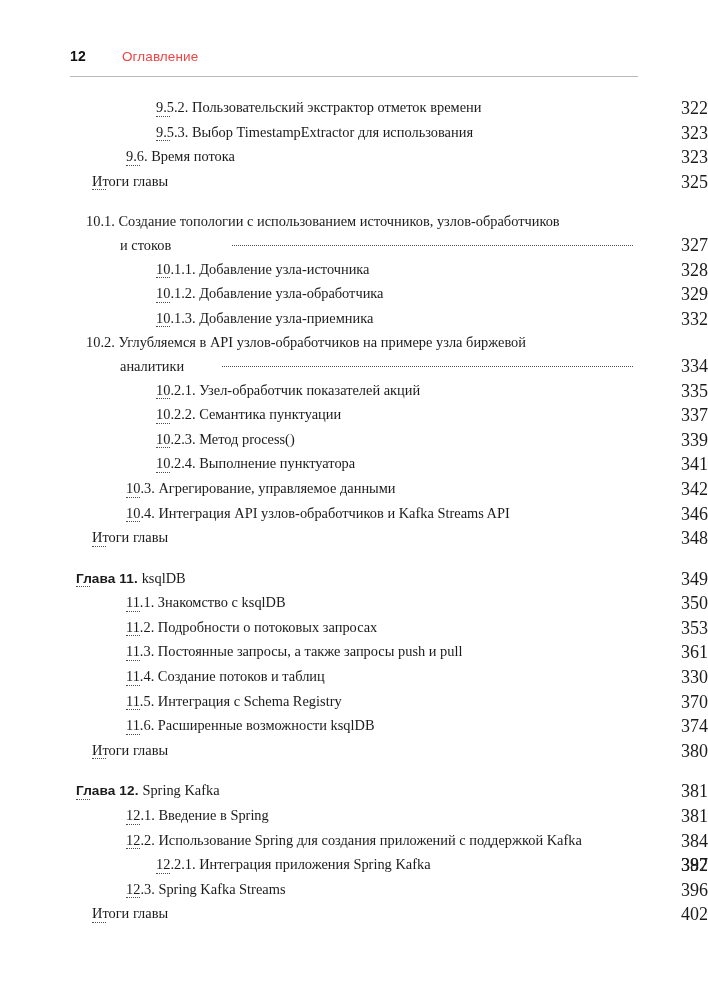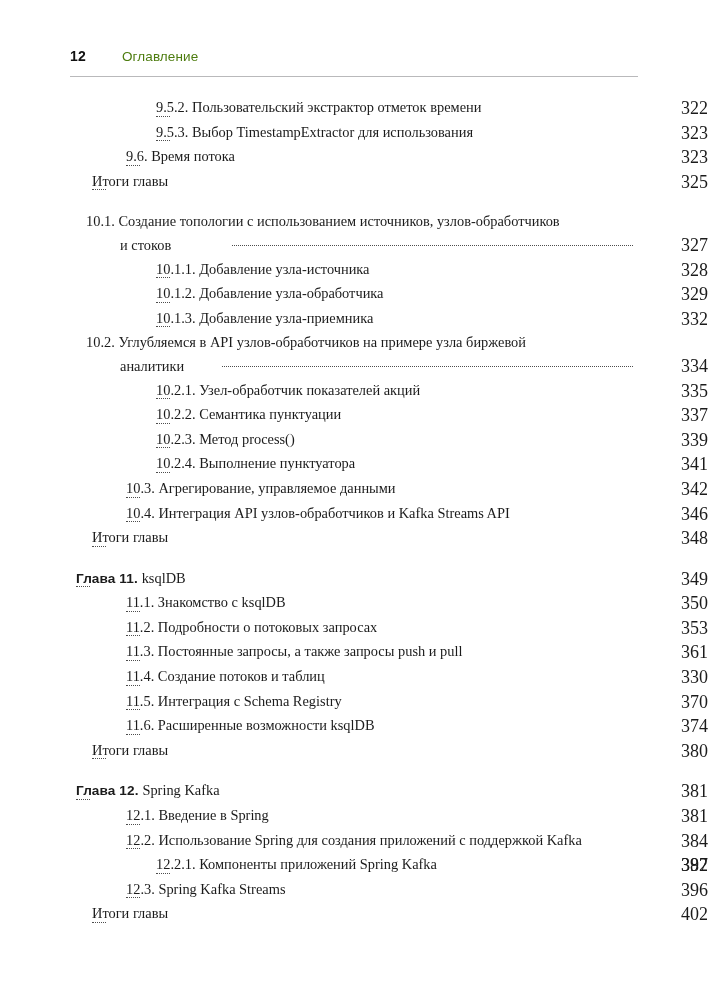--- a/index.html
+++ b/index.html
@@ -36,21 +36,21 @@
   }
   .runhead .folio {
     font-size: 14px;
     font-weight: bold;
     color: #111;
     letter-spacing: 0.2px;
   }
   .runhead .rh-title {
     font-size: 13.5px;
     font-weight: normal;
-    color: #4d7c0f;
+    color: #ef4444;
     margin-left: 36px;
     letter-spacing: 0.1px;
   }
   .runrule {
     position: absolute;
     left: 70px;
     top: 76px;
     width: 568px;
     height: 1px;
     background: #b9b9bb;
@@ -346,21 +346,21 @@
         </div>
         <div class="entry lvl-2 single">
           <div class="row">
             <span class="title-wrap"><span class="num-lbl">12.2.&nbsp;</span><span>Использование Spring для создания приложений с поддержкой Kafka</span></span>
             <span class="dots"></span>
           </div>
           <span class="pageno">384</span>
         </div>
         <div class="entry lvl-3 single">
           <div class="row">
-            <span class="title-wrap"><span class="num-lbl">12.2.1.&nbsp;</span><span>Компоненты приложений Spring Kafka</span></span>
+            <span class="title-wrap"><span class="num-lbl">12.2.1.&nbsp;</span><span>Интеграция приложения Spring Kafka</span></span>
             <span class="dots"></span>
           </div>
           <span class="pageno">387</span>
         </div>
         <div class="entry lvl-3 single">
           <span class="pageno">392</span>
         </div>
         <div class="entry lvl-2 single">
           <div class="row">
             <span class="title-wrap"><span class="num-lbl">12.3.&nbsp;</span><span>Spring Kafka Streams</span></span>

